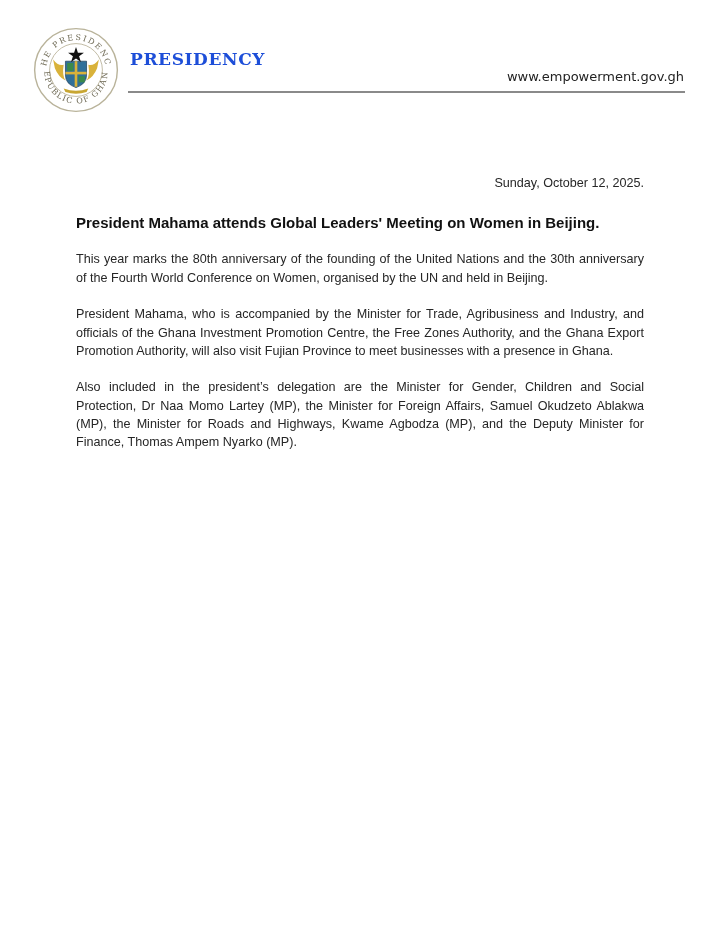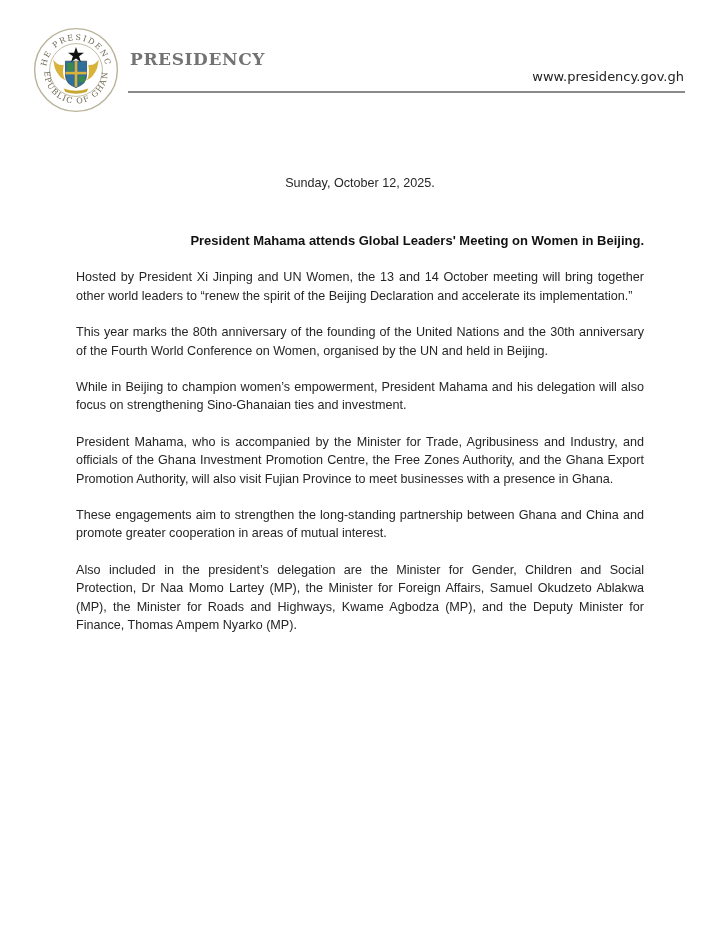--- a/index.html
+++ b/index.html
@@ -1,24 +1,24 @@
 <!DOCTYPE html>
 <html><head>
 <meta charset="utf-8">
 <style>
   html, body { margin: 0; padding: 0; background: #ffffff; }
   body { width: 720px; height: 927px; position: relative; overflow: hidden; font-family: "Liberation Sans", sans-serif; color: #222; }
   .header { position: absolute; left: 0; top: 0; width: 720px; height: 120px; }
   .seal { position: absolute; left: 32px; top: 26px; width: 88px; height: 88px; }
-  .brand { position: absolute; left: 130px; top: 50px; font-family: "DejaVu Serif", serif; font-weight: bold; color: #737373; font-size: 17px; line-height: 19px; letter-spacing: 0.6px; }
+  .brand { position: absolute; left: 130px; top: 50px; font-family: "DejaVu Serif", serif; font-weight: bold; color: #1d4ed8; font-size: 17px; line-height: 19px; letter-spacing: 0.6px; }
   .rule { position: absolute; left: 128px; top: 91px; width: 557px; height: 2px; background: #8a8a8a; }
   .website { position: absolute; right: 36px; top: 69px; font-family: "DejaVu Sans", sans-serif; font-size: 13px; color: #222; }
   .content { position: absolute; left: 76px; top: 174px; width: 568px; font-family: "Liberation Sans", sans-serif; font-size: 12.6px; line-height: 18.2px; color: #262626; }
-  .date { text-align: center; margin: 0 0 40px 0; }
-  .title { text-align: right; font-weight: bold; margin: 0 0 18px 0; color: #111; font-size: 13px; }
+  .date { text-align: right; margin: 0 0 22px 0; }
+  .title { text-align: left; font-weight: bold; margin: 0 0 18px 0; color: #111; font-size: 15px; }
   .para { text-align: justify; margin: 0 0 18.5px 0; }
 </style>
 </head>
 <body>
 
 <div class="header">
   <svg class="seal" viewBox="0 0 100 100">
     <defs>
       <path id="arcTop" d="M 16 50 A 34 34 0 0 1 84 50"></path>
       <path id="arcBot" d="M 14 52 A 36 36 0 0 0 86 52"></path>
@@ -41,26 +41,23 @@
     <rect x="40" y="42" width="7" height="9" fill="#3b8a4a"></rect>
     <rect x="53" y="57" width="7" height="7" fill="#3b8a4a"></rect>
 
     <polygon points="50,24 52.2,30.5 59,30.5 53.5,34.5 55.6,41 50,37 44.4,41 46.5,34.5 41,30.5 47.8,30.5" fill="#111"></polygon>
 
     <path d="M36 71 Q50 76 64 71 L62 75 Q50 79 38 75 Z" fill="#c8a632"></path>
   </svg>
   <div class="brand">
     <div>PRESIDENCY</div>
   </div>
-  <div class="website">www.presidency.gov.gh</div>
+  <div class="website">www.empowerment.gov.gh</div>
   <div class="rule"></div>
 </div>
 
 <div class="content">
   <p class="date">Sunday, October 12, 2025.</p>
   <p class="title">President Mahama attends Global Leaders' Meeting on Women in Beijing.</p>
-  <p class="para">Hosted by President Xi Jinping and UN Women, the 13 and 14 October meeting will bring together other world leaders to “renew the spirit of the Beijing Declaration and accelerate its implementation.”</p>
   <p class="para">This year marks the 80th anniversary of the founding of the United Nations and the 30th anniversary of the Fourth World Conference on Women, organised by the UN and held in Beijing.</p>
-  <p class="para">While in Beijing to champion women’s empowerment, President Mahama and his delegation will also focus on strengthening Sino-Ghanaian ties and investment.</p>
   <p class="para">President Mahama, who is accompanied by the Minister for Trade, Agribusiness and Industry, and officials of the Ghana Investment Promotion Centre, the Free Zones Authority, and the Ghana Export Promotion Authority, will also visit Fujian Province to meet businesses with a presence in Ghana.</p>
-  <p class="para">These engagements aim to strengthen the long-standing partnership between Ghana and China and promote greater cooperation in areas of mutual interest.</p>
   <p class="para">Also included in the president’s delegation are the Minister for Gender, Children and Social Protection, Dr Naa Momo Lartey (MP), the Minister for Foreign Affairs, Samuel Okudzeto Ablakwa (MP), the Minister for Roads and Highways, Kwame Agbodza (MP), and the Deputy Minister for Finance, Thomas Ampem Nyarko (MP).</p>
 </div>
 
 </body></html>

